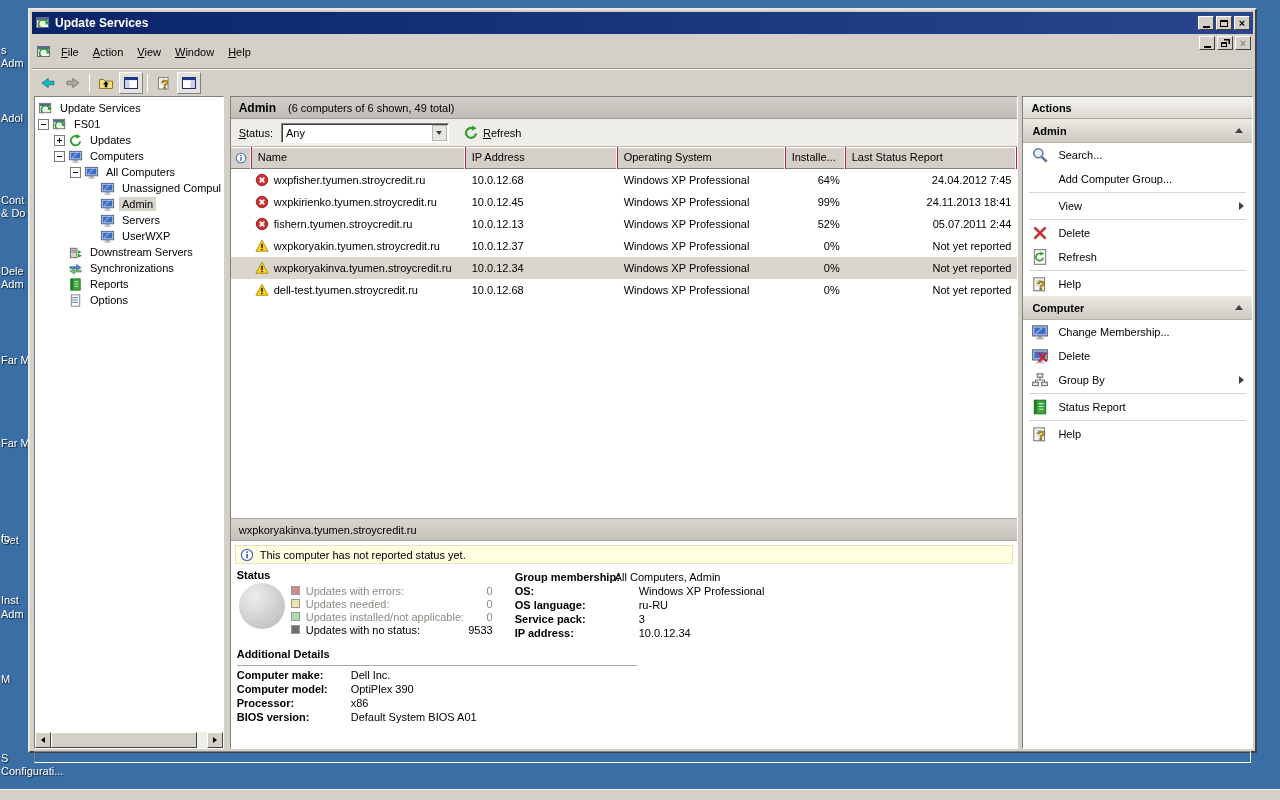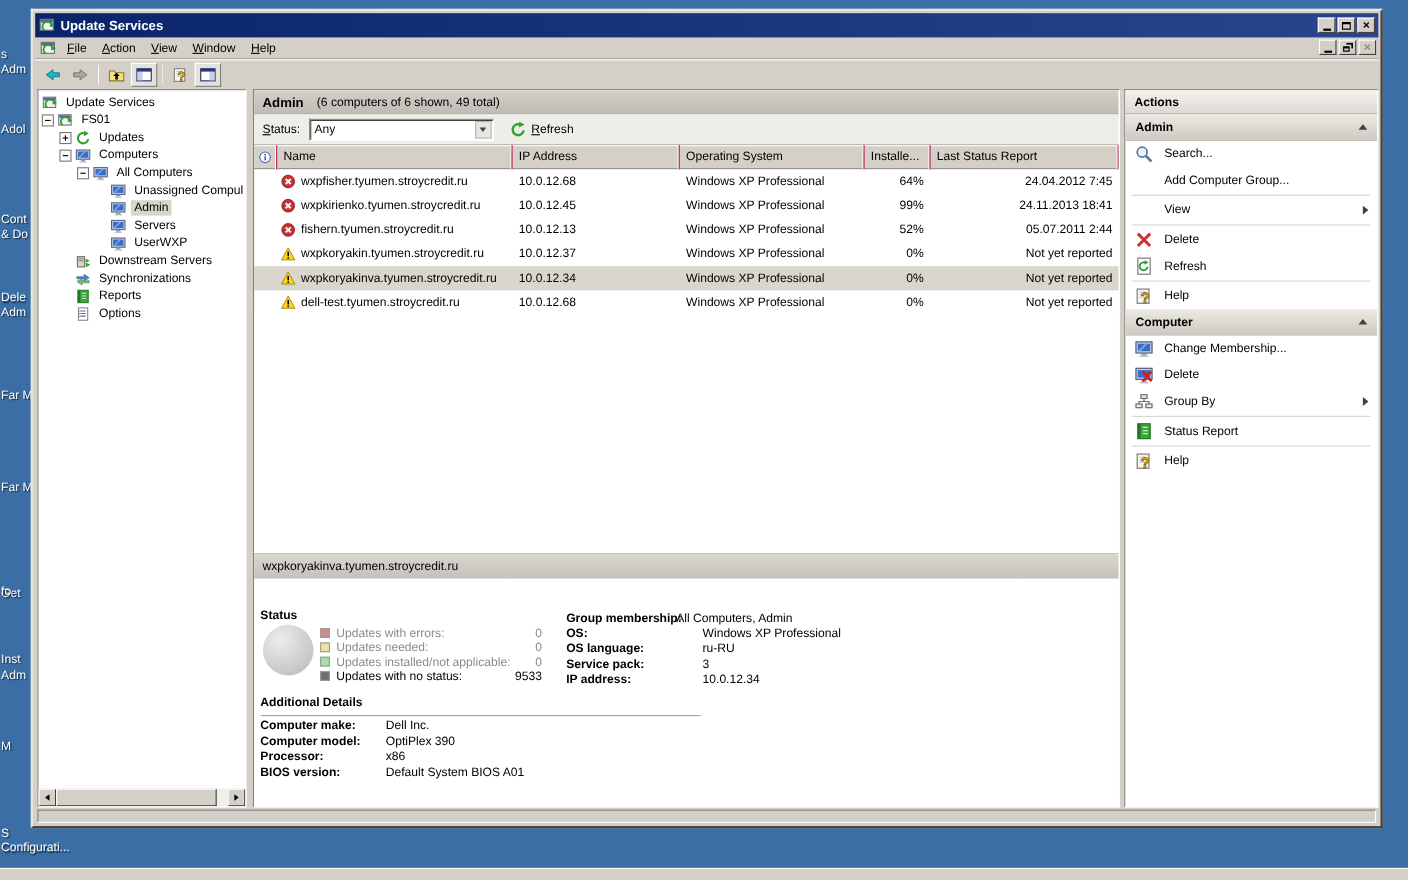--- a/index.html
+++ b/index.html
@@ -30,21 +30,21 @@
     border-color:#fff #404040 #404040 #fff; margin-left:2px;
     display:flex; align-items:center; justify-content:center;
     font-size:10px; line-height:10px; font-weight:bold; }
   .g-min { width:7px; height:2px; background:#000; margin-top:7px; }
   .g-max { width:8px; height:7px; border:1px solid #000; border-top-width:2px; }
   .g-restore { width:6px; height:5px; border:1px solid #000; border-top-width:2px;
     box-shadow:2px -2px 0 -0.5px #D4D0C8, 3px -3px 0 0 #000; margin:2px 0 0 -2px;}
   .g-close { font-weight:bold; font-size:11px; }
   .g-close.gray { color:#8C8C84; }
 
-  .menubar { height:21px; display:flex; align-items:center; padding:0 2px;
+  .menubar { height:36px; display:flex; align-items:center; padding:0 2px;
     border-bottom:1px solid #fff; box-shadow:0 -1px 0 #9C9A94 inset; position:relative; }
   .menu-item { display:inline-block; padding:3px 7px; }
   .menubar .right { position:absolute; right:2px; top:2px; display:flex; }
 
   .toolbar { height:26px; display:flex; align-items:center; padding-left:4px; gap:1px; }
   .tb { width:24px; height:22px; display:flex; align-items:center; justify-content:center; }
   .tb.toggled { border:1px solid; border-color:#fff #808080 #808080 #fff; background:#E4E2DC; }
   .tb-sep { width:1px; height:18px; background:#808080; border-right:1px solid #fff; margin:0 3px; }
   .ic16 { width:16px; height:16px; }
 
@@ -564,20 +564,26 @@
         <span class="cell c5 num">Not yet reported</span>
       </div>
 
       <div class="spacer"></div>
 
       <div class="detail">
         <div class="d-header">
           <span>wxpkoryakinva.tyumen.stroycredit.ru</span>
         </div>
         <div class="d-body">
+          <div class="d-notice">
+            <svg class="ic14">
+                <use href="#i-info"></use>
+              </svg>
+            <span>This computer has not reported status yet.</span>
+          </div>
 
           <span class="abs bold" style="left:6px; top:28px">Status</span>
           <div class="pie"></div>
 
           <div class="leg-row" style="top:43px">
             <span class="leg-sq" style="background:#D08C8C"></span>
             <span class="leg-lab gray">Updates with errors:</span>
             <span class="leg-val gray">0</span>
           </div>
           <div class="leg-row" style="top:56px">

